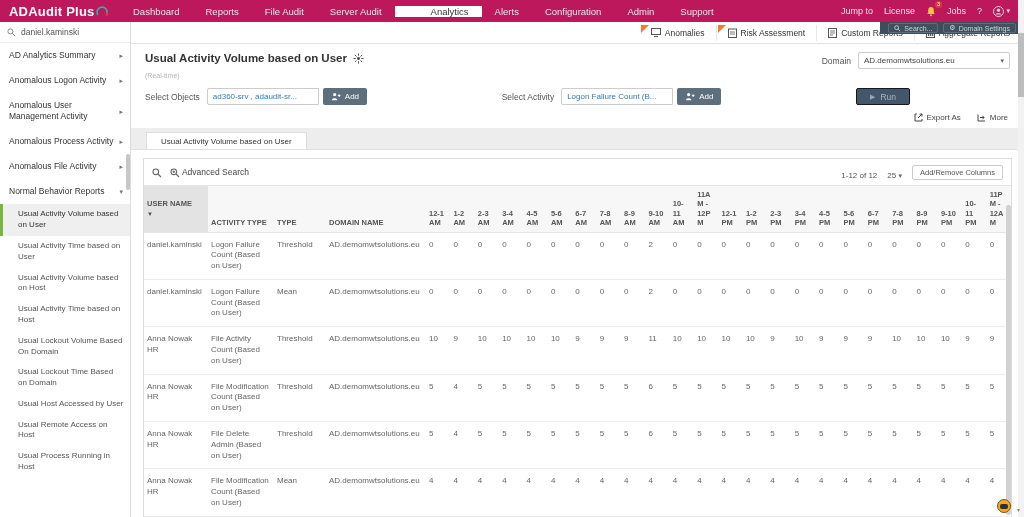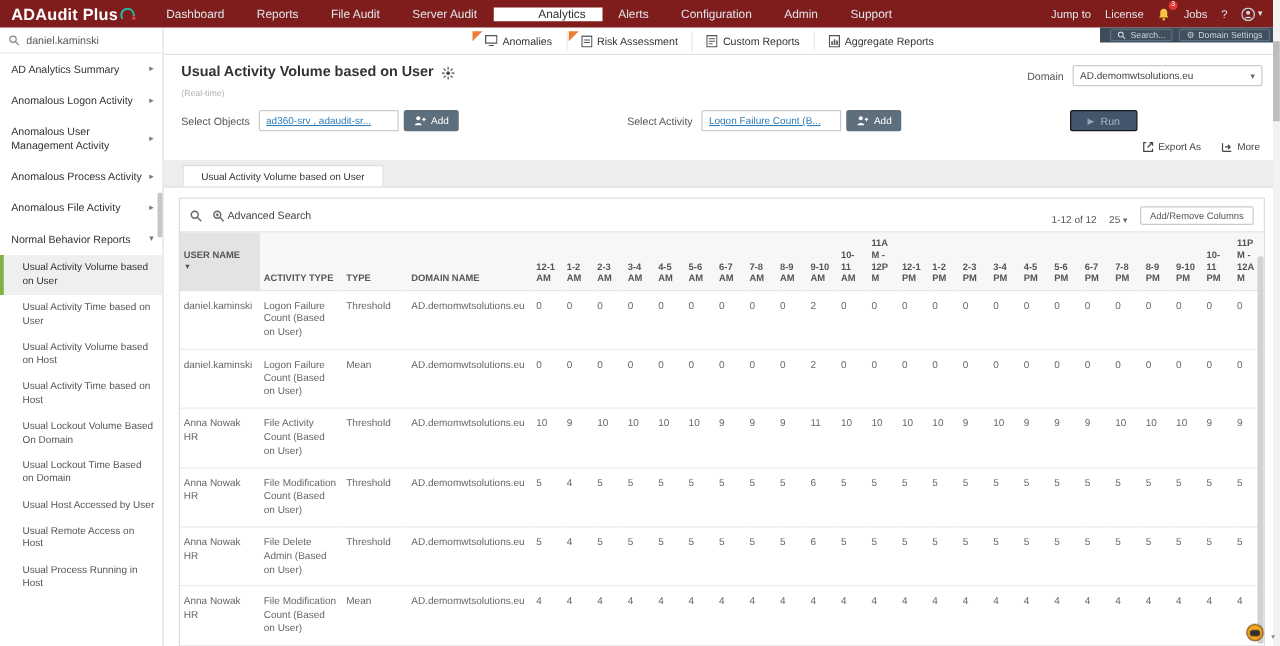--- a/index.html
+++ b/index.html
@@ -1,20 +1,20 @@
 <!DOCTYPE html>
 <html><head>
 <meta charset="utf-8">
 <style>
   * { box-sizing: border-box; margin: 0; padding: 0; }
   html,body { width:1024px; height:517px; overflow:hidden; background:#fff;
     font-family:"Liberation Sans", sans-serif; }
 
   
-  .topbar { position:relative; height:22px; background:#7f1d1d; display:flex; align-items:stretch; color:#dde4ea; z-index:10; }
+  .topbar { position:relative; height:22px; background:#be185d; display:flex; align-items:stretch; color:#dde4ea; z-index:10; }
   .logo { width:120px; display:flex; align-items:center; padding-left:9px; font-weight:bold; font-size:13px; color:#fff; letter-spacing:.2px; }
   .logo svg { margin-left:2px; }
   .nav { display:flex; align-items:center; }
   .nav-item { padding:0 13px; font-size:9.5px; display:flex; align-items:center; color:#dfe6ec; cursor:default; }
   .nav-item.active { background:#fff; color:#333;padding-left:36px; }
   .top-right { margin-left:auto; display:flex; align-items:center; gap:11px; padding-right:14px; font-size:9px; color:#dfe6ec; }
   .bell-wrap { position:relative; }
   .badge { position:absolute; top:-4px; right:-6px; background:#e53935; color:#fff; font-size:5.5px; line-height:7px; min-width:7px; text-align:center; border-radius:4px; padding:0 1px; }
   .util-strip { position:absolute; top:22px; right:0; height:12px; background:#3d4d5c; display:flex; align-items:center; gap:5px; padding:0 8px; z-index:11; }
   .util-btn { border:1px solid #5d6d7b; border-radius:2px; font-size:7px; color:#ccd5dc; padding:0 5px; height:10px; display:flex; align-items:center; gap:3px; background:#43556375; }
@@ -26,40 +26,40 @@
   .sidebar-search input { border:none; outline:none; font-size:8.5px; color:#555; width:100px; font-family:inherit; }
   .side-item { padding:7px 7px 7px 9px; font-size:8.5px; color:#333; display:flex; justify-content:space-between; align-items:center; gap:4px; cursor:pointer; line-height:1.3; }
   .side-item .chev { color:#777; font-size:7px; flex:none; }
   .sub-item { padding:5px 6px 5px 15px; font-size:8px; color:#555; line-height:1.35; cursor:pointer; border-left:3px solid transparent; }
   .sub-item.active { background:#efefef; border-left:3px solid #7cb342; color:#333; }
   .side-scroll-thumb { position:absolute; right:0; top:132px; width:4px; height:36px; background:#c7c7c7; border-radius:2px; }
 
   .main { flex:1; position:relative; background:#fff; overflow:hidden; }
 
   
-  .quickbar { display:flex; justify-content:center; align-items:center; height:22px; border-bottom:1px solid #e3e3e3; padding-right:20px; }
+  .quickbar { display:flex; justify-content:flex-end; align-items:center; height:22px; border-bottom:1px solid #e3e3e3; padding-right:3px; }
   .quick-item { position:relative; display:flex; align-items:center; gap:4px; font-size:8.5px; color:#333; padding:3px 11px; cursor:pointer; }
   .quick-item + .quick-item { border-left:1px solid #e8e8e8; }
   .quick-item.new::before { content:""; position:absolute; left:1px; top:0; border-top:8px solid #ef7d33; border-right:8px solid transparent; }
   .quick-item svg { flex:none; }
 
   
   .report-head { display:flex; align-items:flex-start; padding:8px 14px 0; }
   .title-wrap { display:flex; align-items:center; gap:6px; }
   .page-title { font-size:11.5px; font-weight:bold; color:#333; }
   .domain-group { margin-left:auto; display:flex; align-items:center; gap:7px; }
   .domain-label { font-size:8.5px; color:#555; }
   .select-box { border:1px solid #ccc; border-radius:2px; width:152px; height:17px; display:flex; align-items:center; font-size:8px; color:#444; padding:0 5px; background:#fff; cursor:pointer; }
   .select-box .caret { margin-left:auto; color:#666; font-size:7px; }
   .realtime { font-size:7px; color:#b3b3b3; padding:3px 14px 7px; }
 
   
   .controls { display:flex; align-items:center; padding:2px 14px 8px; }
   .ctl-label { font-size:8.5px; color:#555; margin-right:7px; }
-  .obj-input { border:1px solid #ccc; border-radius:2px 0 0 2px; height:17px; width:112px; font-size:8px; color:#2e7cb8; padding:0 5px; outline:none; font-family:inherit;text-decoration:underline; }
+  .obj-input { border:1px solid #ccc; border-radius:2px 0 0 2px; height:17px; width:112px; font-size:8px; color:#2e7cb8; padding:0 5px; outline:none; font-family:inherit; }
   .add-btn { background:#5d6e7d; color:#fff; font-size:8px; height:17px; padding:0 8px; display:flex; align-items:center; gap:4px; border:none; border-radius:2px; margin-left:4px; cursor:pointer; }
   .spacer { flex:1; }
   .run-btn { background:#44566b; color:#a9b5bf; font-size:8.5px; height:17px; padding:0 13px; display:flex; align-items:center; gap:5px; border:1px solid #15191d; border-radius:2px; margin-right:100px; cursor:pointer; }
   .run-btn .play { font-size:7px; color:#93a5b2; }
 
   
   .export-row { display:flex; justify-content:flex-end; align-items:center; gap:16px; padding:0 16px 6px; font-size:8px; color:#444; }
   .export-row .xitem { display:flex; align-items:center; gap:4px; cursor:pointer; }
 
   

